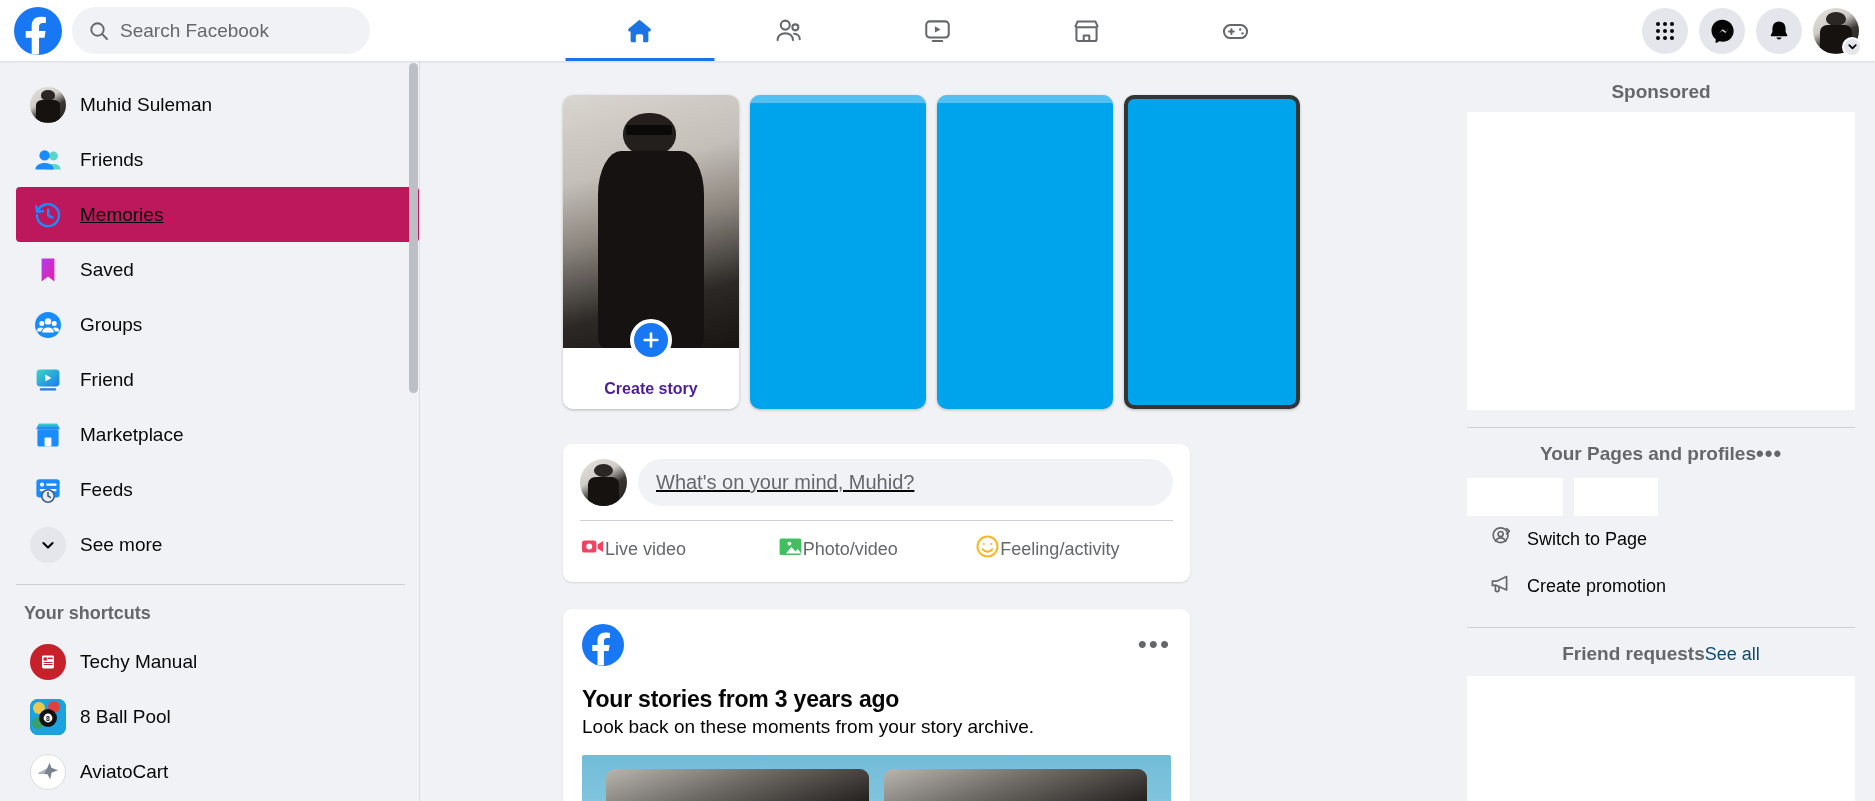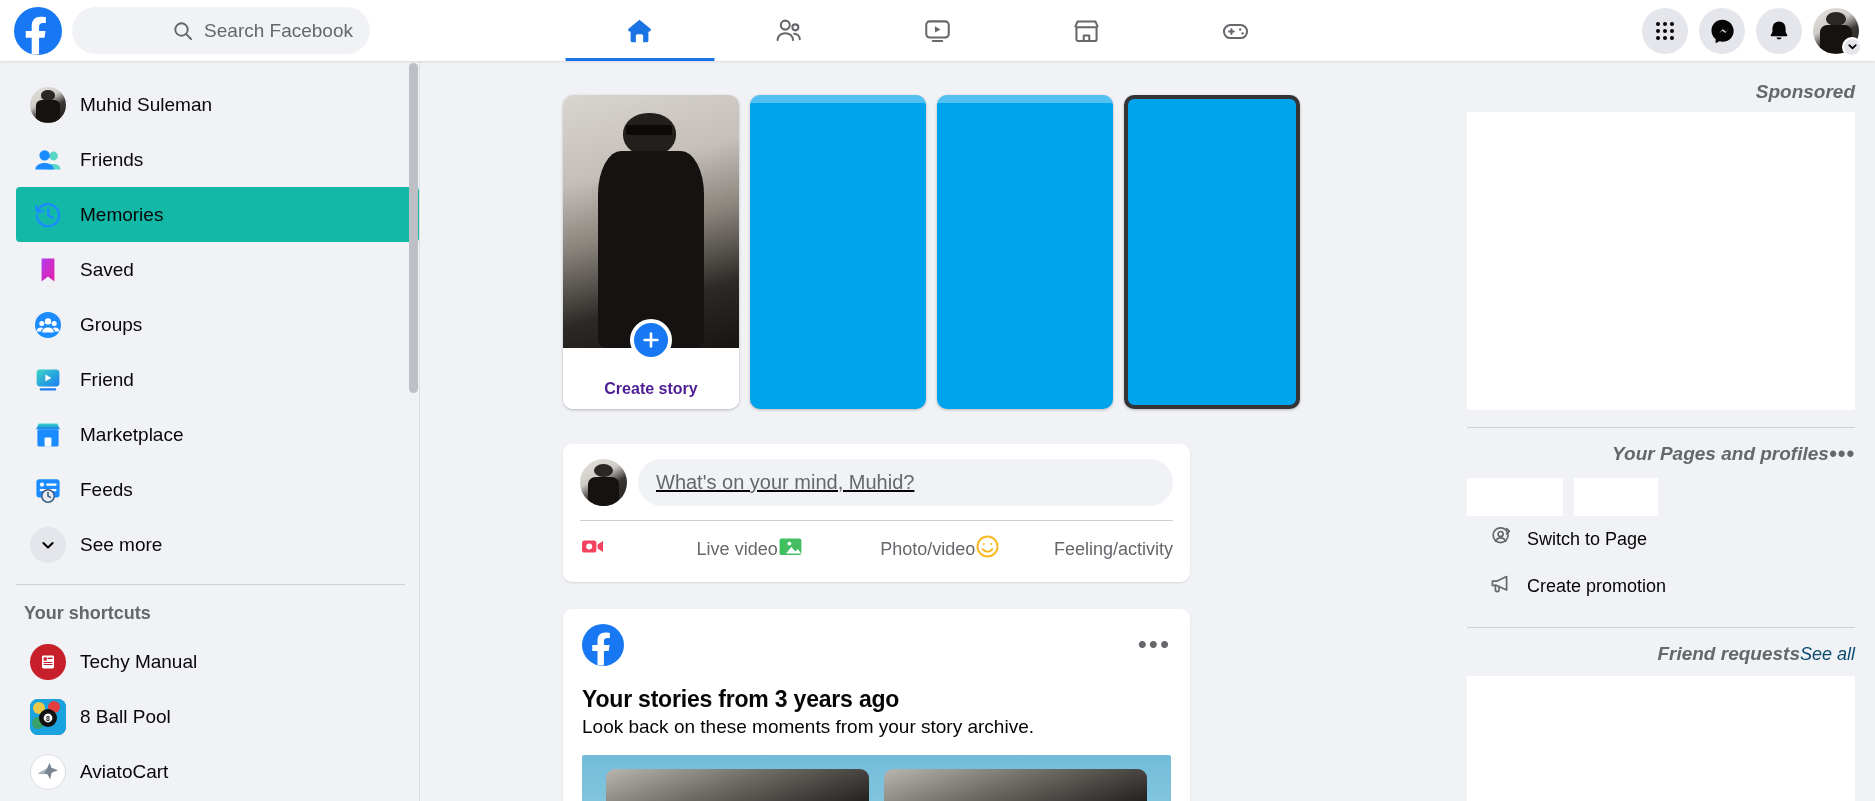--- a/index.html
+++ b/index.html
@@ -20,21 +20,20 @@
     box-shadow: 0 1px 2px rgba(0,0,0,0.1);
     z-index: 50;
   }
   .tb-left { display: flex; align-items: center; padding-left: 14px; gap: 10px; }
   .fb-logo { width: 48px; height: 48px; flex: 0 0 48px; }
   .search-pill {
     width: 298px; height: 47px;
     background: #f0f2f5; border-radius: 24px;
     display: flex; align-items: center; gap: 11px;
     padding: 8px 17px;
-    justify-content: flex-end;
   }
   .search-pill .ph {
     font-size: 19px; color: #65676b;
     font-family: "Liberation Sans", sans-serif;
   }
   .search-ico { width: 20px; height: 20px; flex: 0 0 20px; }
 
   .tb-center {
     position: absolute; left: 50%; transform: translateX(-50%);
     display: flex; height: 61px; align-items: stretch;
@@ -90,21 +89,21 @@
     background: #f0f2f5;
     overflow: hidden;
     border-right: 1px solid #dcdfe3;
   }
   .sb-scroll { padding: 16px 0 0 0; margin-left: 16px; }
   .sb-item {
     height: 55px; display: flex; align-items: center;
     gap: 14px; padding: 0 10px 0 8px; cursor: pointer;
     border-radius: 8px; margin: 0 6px;
   }
-  .sb-item.active { background: #14b8a6; border-radius: 4px; margin: 0; padding-left: 14px; }
+  .sb-item.active { background: #be185d; border-radius: 4px; margin: 0; padding-left: 14px; text-decoration: underline; }
   .sb-icon { width: 36px; height: 36px; flex: 0 0 36px; display:flex; align-items:center; justify-content:center;}
   .sb-label { font-size: 19px; color: #080809; font-weight: 400; }
   .sb-avatar {
     width: 36px; height: 36px; border-radius: 50%;
     background: linear-gradient(150deg,#e9e6e2 0%,#cfccc8 38%,#3a3633 60%,#201d1b 100%);
     position: relative; overflow: hidden;
   }
   .sb-avatar::before { content:""; position:absolute; left:30%; top:11%; width:40%; height:28%; border-radius:50%; background:#2b2724;}
   .sb-avatar::after { content:""; position:absolute; left:16%; top:38%; width:68%; height:62%; border-radius:24% 24% 0 0; background:#16120f;}
   .sb-divider { height: 1px; background: #ced0d4; margin: 12px 14px 12px 0; }
@@ -199,22 +198,22 @@
   .comp-input {
     flex: 1; height: 47px; border-radius: 24px;
     background: #f0f2f5; display: flex; align-items: center;
     padding: 0 18px; cursor: pointer; text-decoration: underline;
   }
   .comp-input span { font-size: 20px; color: #65676b; }
   .comp-div { height: 1px; background: #ced0d4; margin: 14px 0 4px 0; }
   .comp-actions { display: flex; }
   .comp-act {
     flex: 1; height: 48px; border-radius: 8px;
-    display: flex; align-items: center; justify-content: space-between;
-    gap: 9px; cursor: pointer;
+    display: flex; align-items: center; justify-content: flex-start;
+    cursor: pointer;
   }
   .comp-act span { font-size: 18px; color: #65676b; font-weight: 500; }
 
   .post-card {
     width: 627px; margin: 27px 0 0 143px;
     background: #fff; border-radius: 9px;
     box-shadow: 0 1px 2px rgba(0,0,0,0.12);
     padding: 15px 0 0 0; overflow: hidden;
   }
   .post-head {
@@ -252,21 +251,21 @@
 
   
   .rightbar {
     position: absolute; top: 61px; right: 0;
     width: 430px; height: 740px;
     padding: 20px 20px 0 22px;
     overflow: hidden;
   }
   .rb-title {
     font-size: 19px; font-weight: 600; color: #65676b;
-    display: flex; align-items: center; justify-content: flex-end; font-style: italic;
+    display: flex; align-items: center; justify-content: center;
   }
   .rb-dots { font-size: 22px; color: #65676b; letter-spacing: 1px; line-height: 0.6; cursor: pointer;}
   .rb-seeall { font-size: 18px; color: #0c4a6e; font-weight: 400; cursor: pointer; }
   .sponsored-box {
     margin-top: 9px; width: 100%; height: 298px;
     background: #ffffff;
   }
   .rb-divider { height: 1px; background: #ced0d4; margin: 17px 0 15px 0; }
   .pages-thumbs { display: flex; gap: 11px; margin-top: 13px; }
   .page-thumb-a { width: 96px; height: 38px; background: #fff; }

